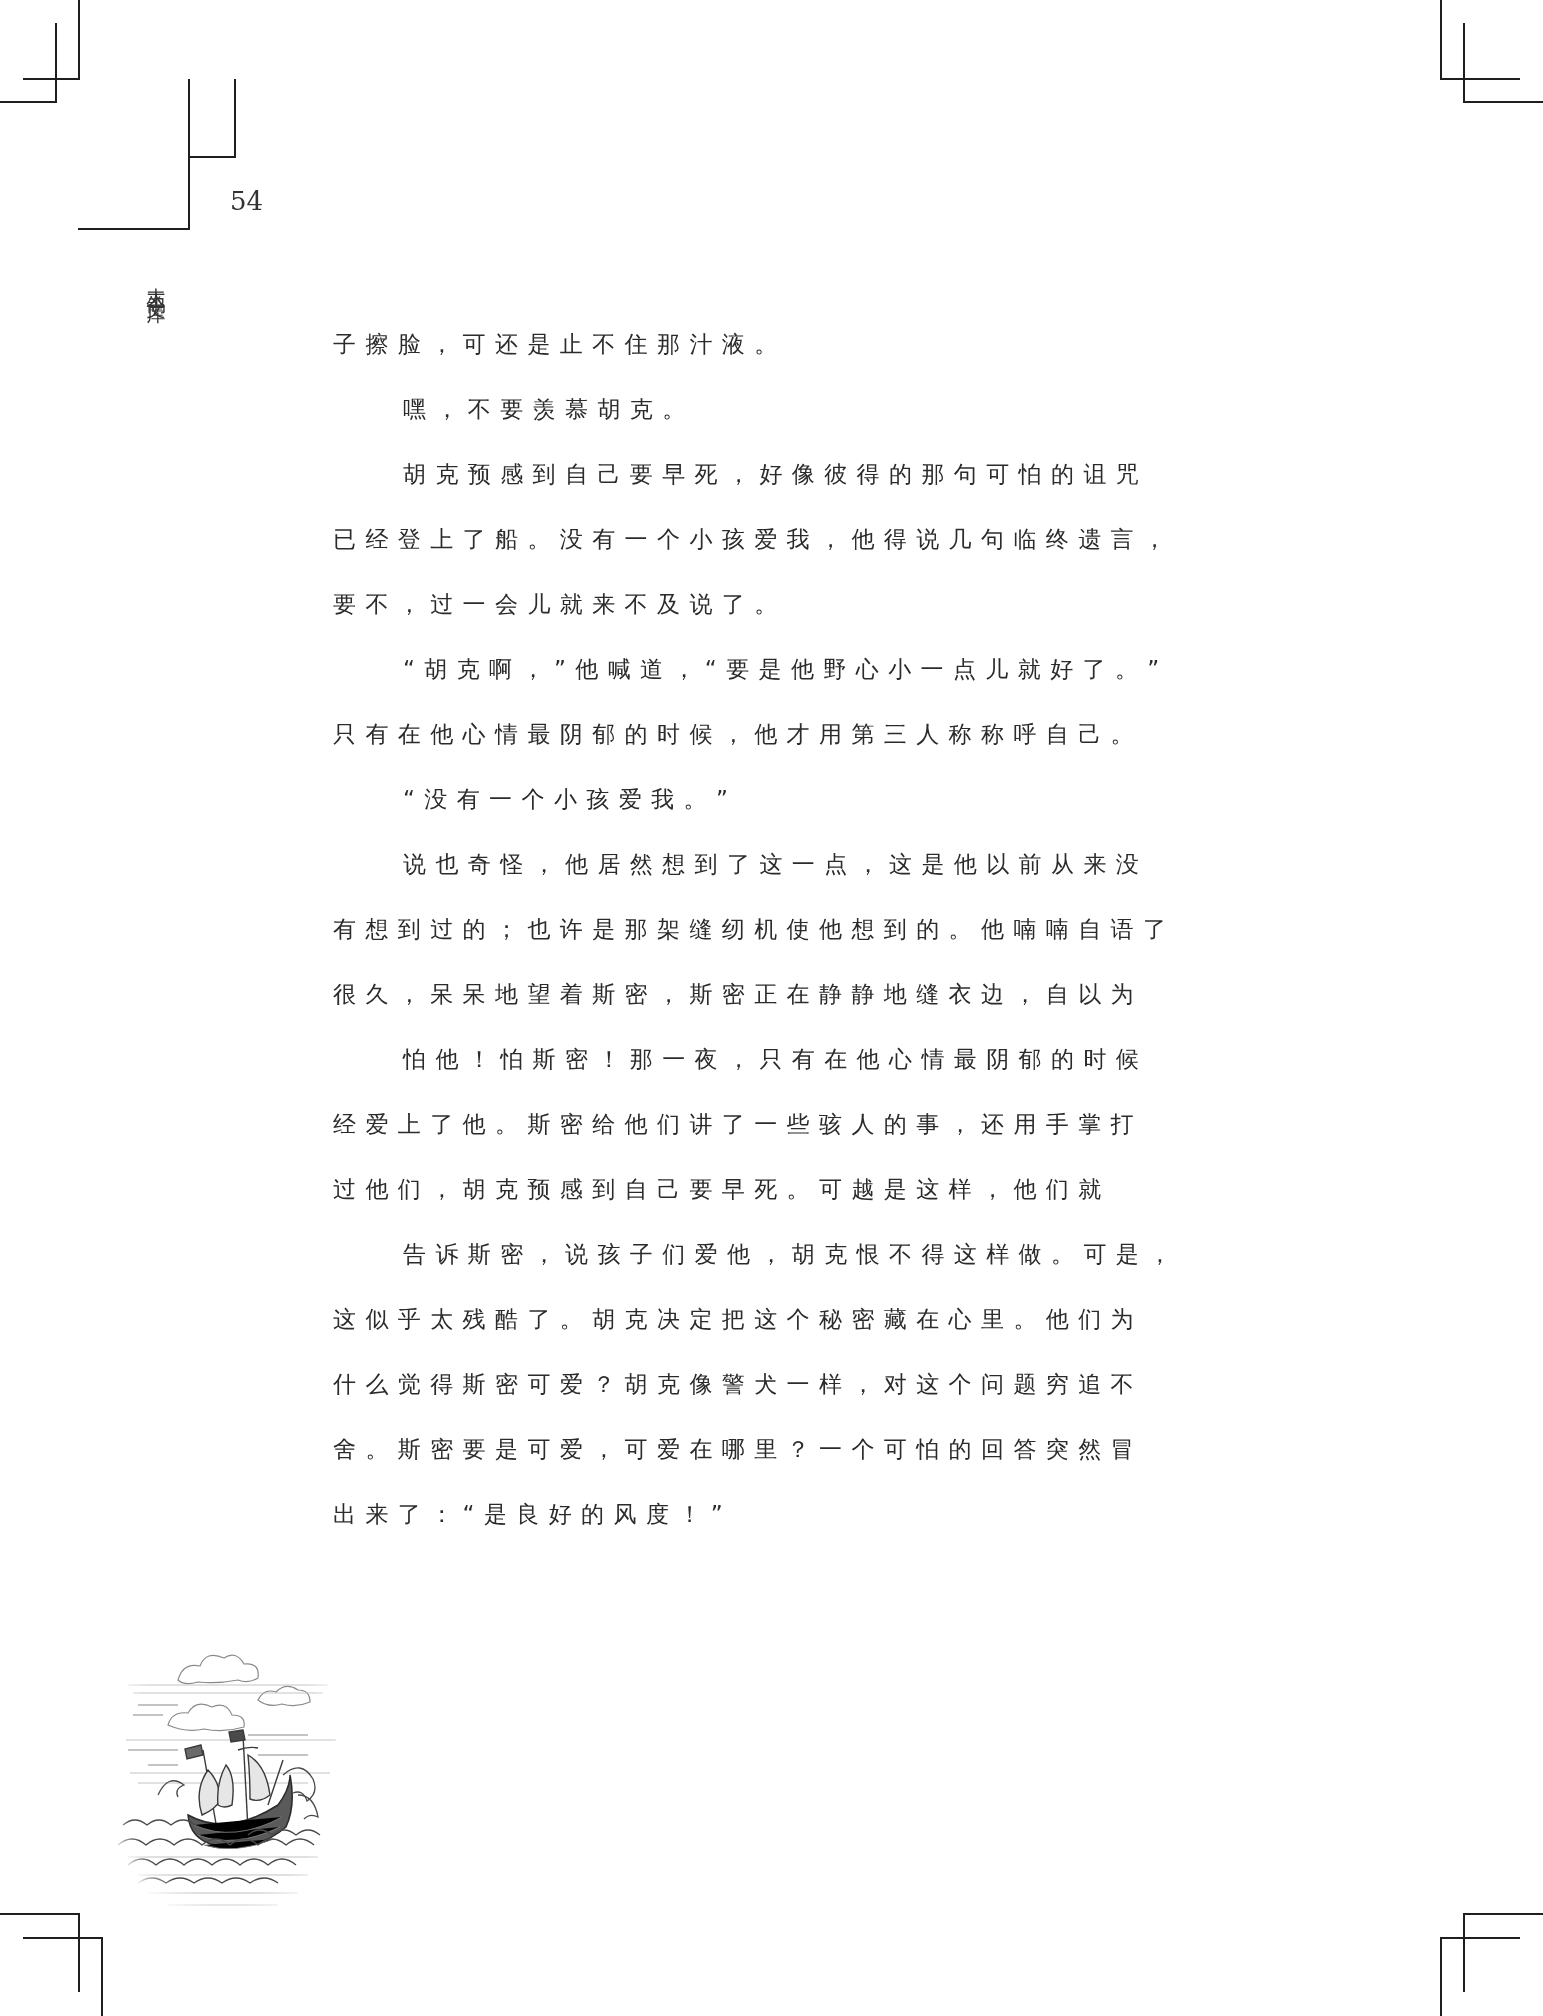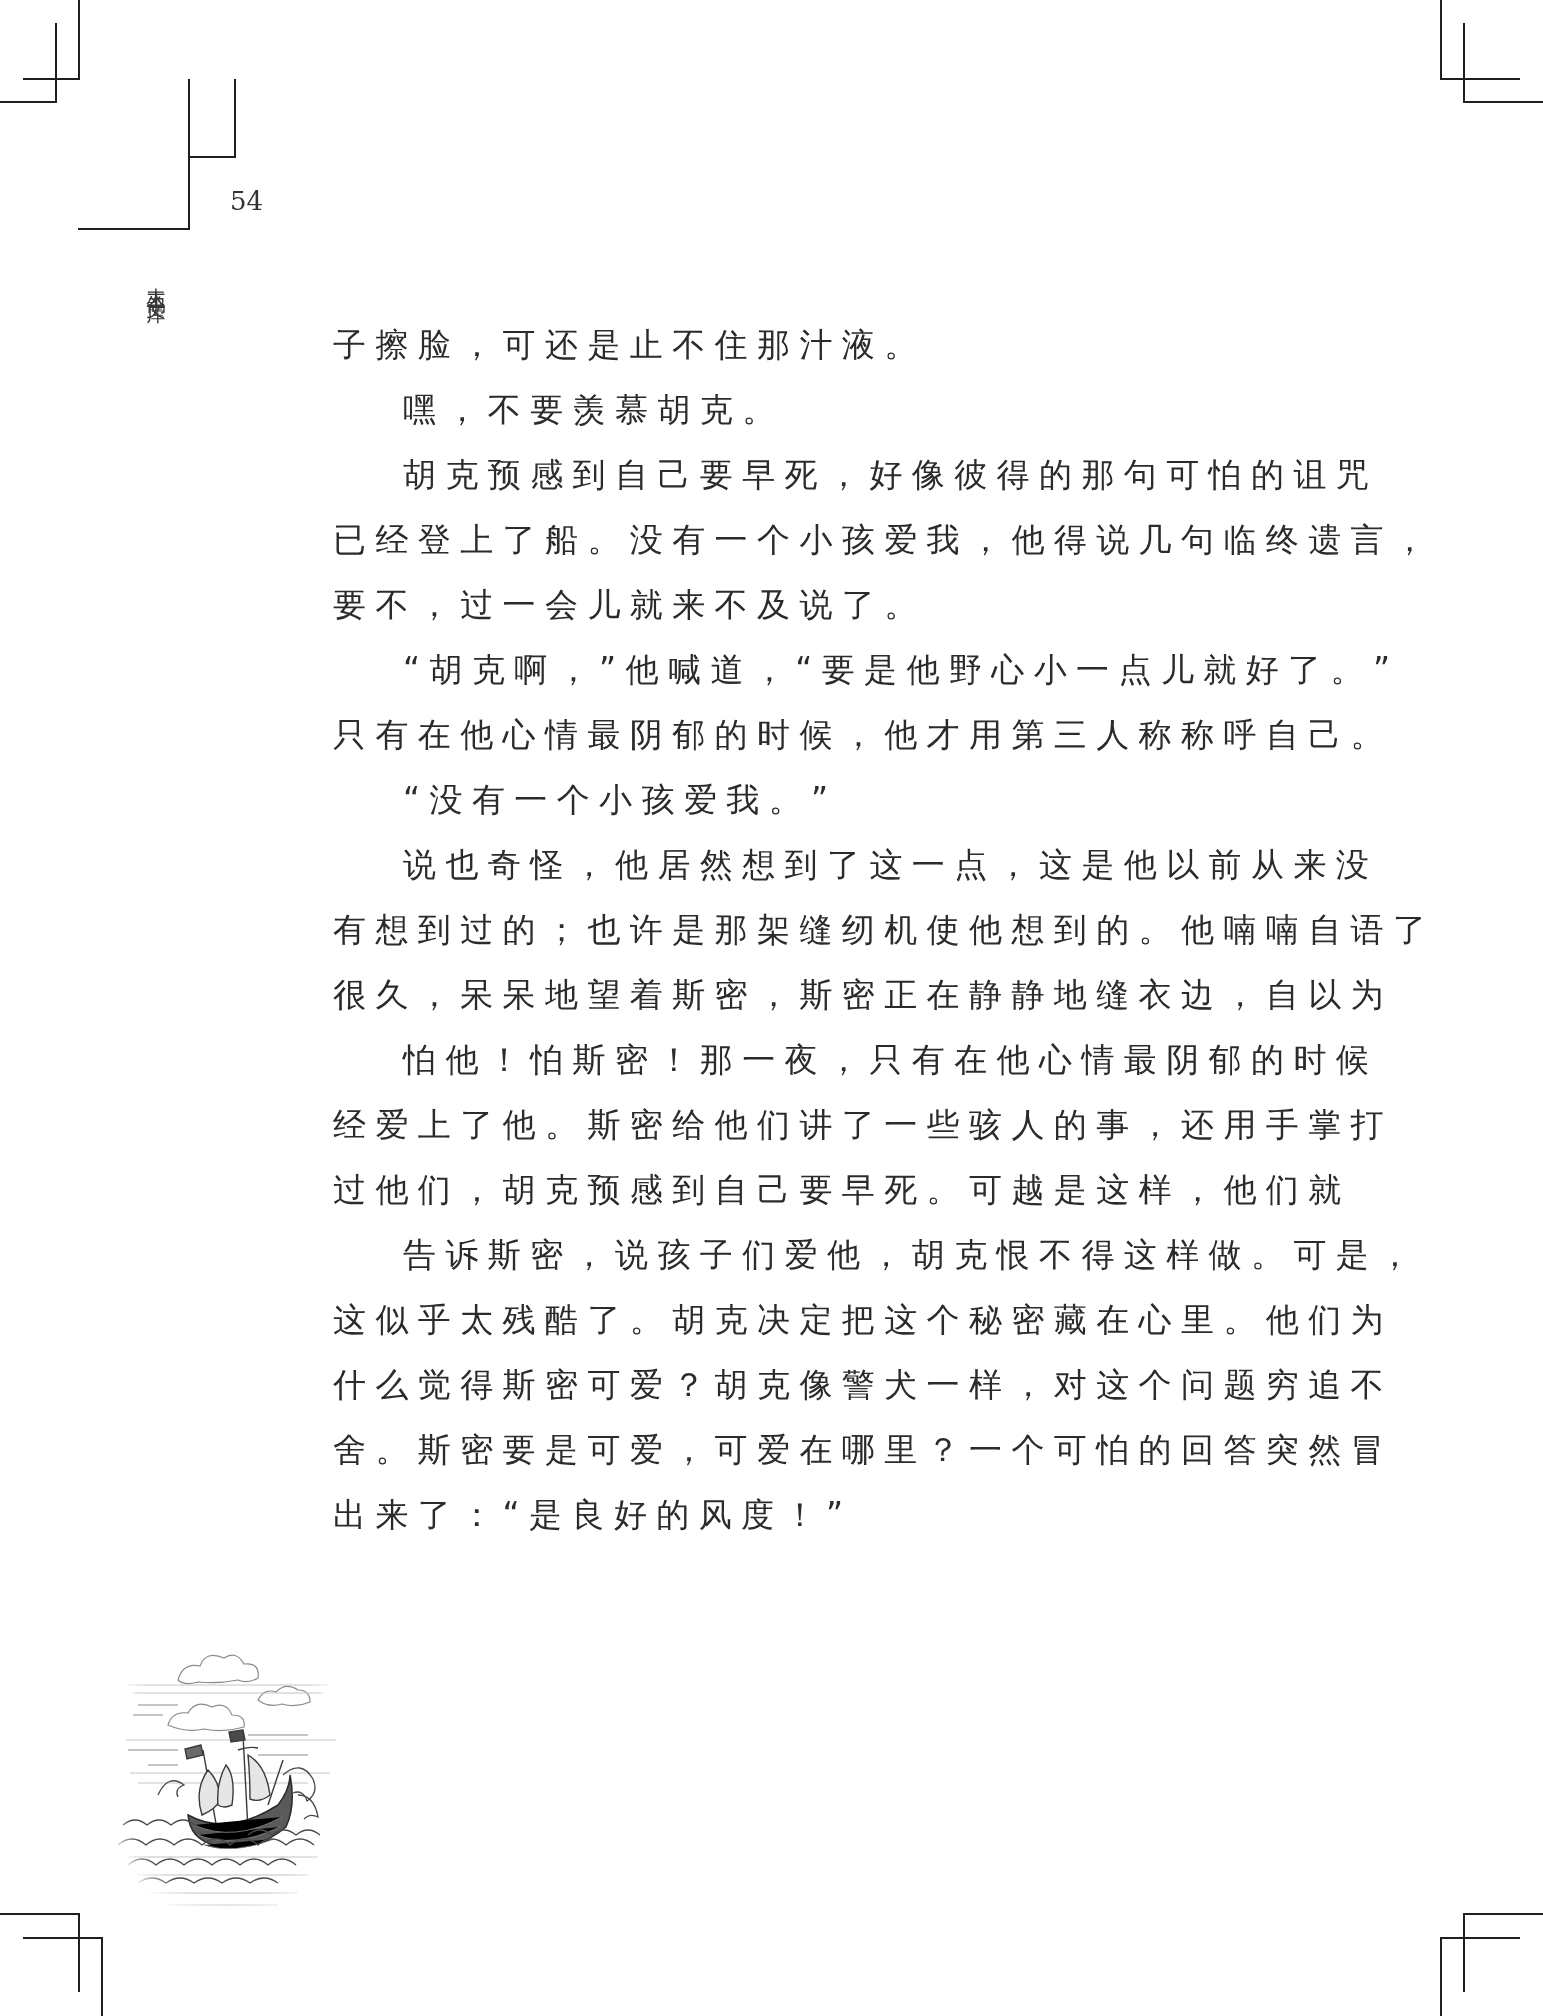--- a/index.html
+++ b/index.html
@@ -48,21 +48,21 @@
 
     .text-block {
       position: absolute;
       left: 333px;
       top: 312px;
       width: 860px;
     }
     .text-line {
       height: 65px;
       line-height: 65px;
-      font-size: 33px;
+      font-size: 23px;
       letter-spacing: 9.4px;
       white-space: nowrap;
       color: #2b2b2b;
     }
     .text-line.indent {
       padding-left: 70px;
     }
 
     .illustration {
       position: absolute;

